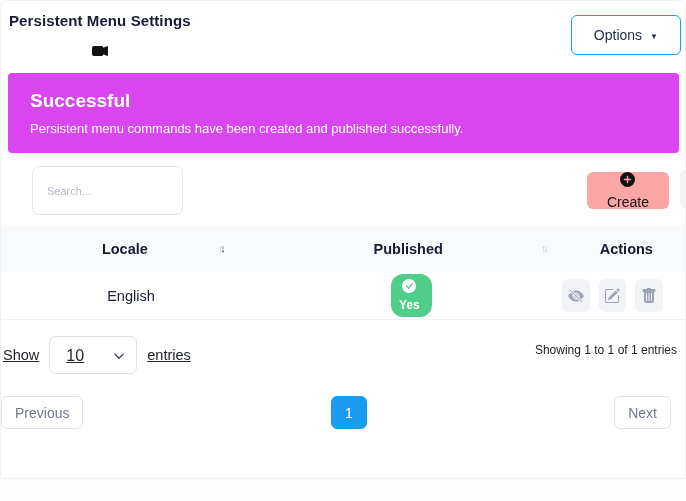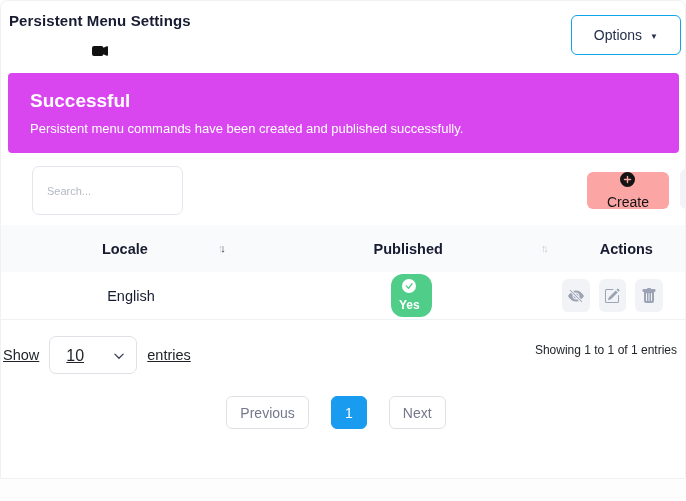--- a/index.html
+++ b/index.html
@@ -72,21 +72,21 @@
   .show-entries { display:flex; align-items:center; gap:10px; font-size:14.5px; color:#212529;text-decoration:underline; }
   .page-size-select {
     width:88px; height:38px; border:1px solid #dee2e6; border-radius:7px; background:#fff;
     font-size:16px; color:#212529; padding:0 10px 0 16px; appearance:none; -webkit-appearance:none;
     font-family:"Liberation Sans",sans-serif; cursor:pointer;
     background-image:none;
   }
   .select-wrap { position:relative; display:inline-flex; }
   .select-chevron { position:absolute; right:12px; top:13px; pointer-events:none; }
   .summary-text { font-size:12px; color:#212529; padding-top:7px; padding-right:2px; }
-  .pagination-row { display:flex; justify-content:center; gap:22px; padding:22px 14px 0 0; }
+  .pagination-row { display:flex; justify-content:space-between; gap:7px; padding:22px 14px 0 0; }
   .page-btn {
     min-width:36px; height:33px; border:1px solid #dee2e6; background:#fff; border-radius:6px;
     font-size:14px; color:#73788c; padding:0 13px; cursor:pointer; font-family:"Liberation Sans",sans-serif;
   }
   .page-btn.active { background:#199bf0; border-color:#199bf0; color:#fff; padding:0; }
 </style>
 </head>
 <body>
 
 <div class="card">

